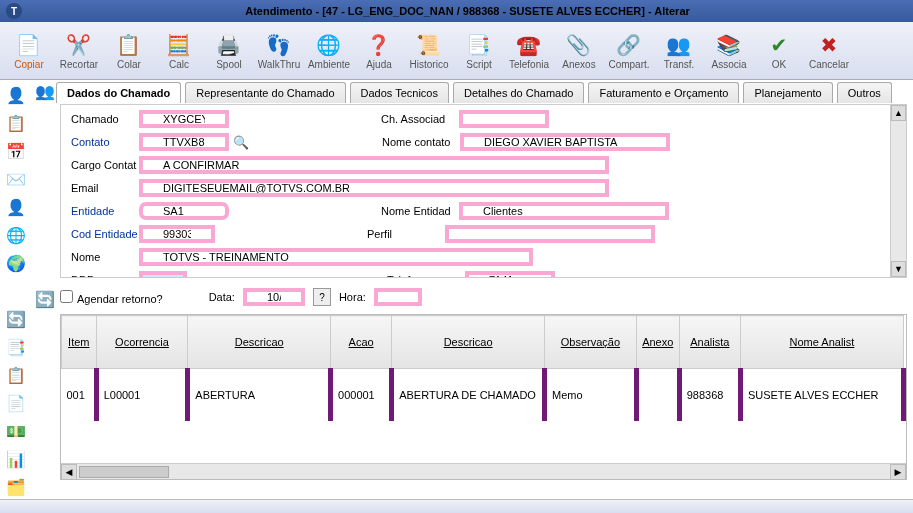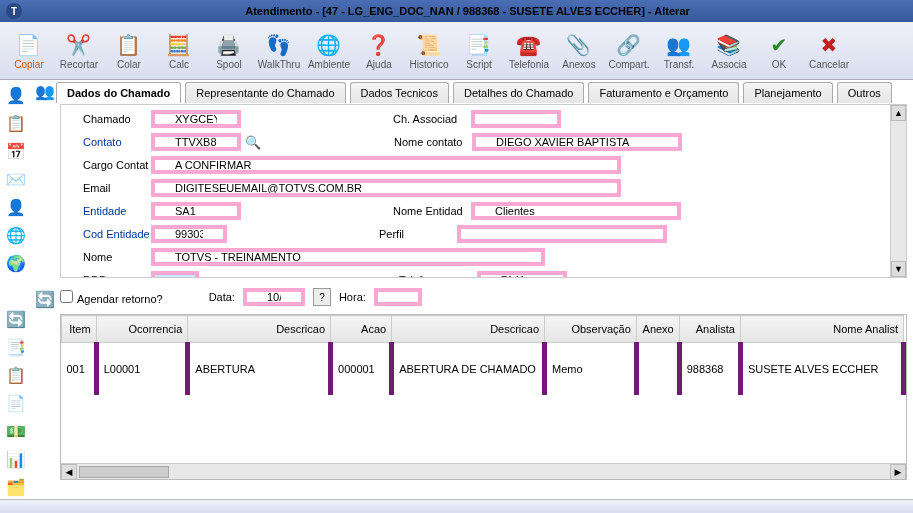--- a/index.html
+++ b/index.html
@@ -17,38 +17,38 @@
 
   .sidebar { position: absolute; left: 0; top: 80px; width: 32px; height: 433px; background: transparent; }
   .side-icon { width: 28px; height: 26px; margin: 2px 2px; display: flex; align-items: center; justify-content: center; font-size: 16px; cursor: pointer; }
 
   .tabs { position: absolute; left: 56px; top: 82px; display: flex; gap: 4px; }
   .tab { background: linear-gradient(to bottom,#f4f4f4,#e6e6e6); border: 1px solid #aaa; border-bottom: none; padding: 4px 10px; font-size: 11px; cursor: pointer; border-radius: 3px 3px 0 0; }
   .tab.active { background: #fff; font-weight: bold; }
   .tabstart-icon { width: 22px; height: 22px; display:inline-flex;align-items:center;justify-content:center;font-size:16px; position:absolute; left:34px; top:80px;}
 
   .form-area { position: absolute; left: 60px; top: 104px; right: 6px; height: 174px; border: 1px solid #ccc; background: #fff; overflow: hidden; }
-  .form-row { display: flex; align-items: center; height: 22px; margin: 1px 16px; }
+  .form-row { display: flex; align-items: center; height: 22px; margin: 1px 4px; }
   .form-area .inner { padding: 2px 4px; }
   .flabel { width: 70px; font-size: 11px; color: #000; padding-left: 2px; }
   .flabel.link { color: #003399; cursor: pointer; }
   .finput { border: 4px solid #f9a8d4; background: #fff; height: 18px; padding: 1px 20px; font-size: 11px; font-family: inherit; }
   .form-area .scrollbar-v { position: absolute; right: 0; top: 0; bottom: 0; width: 16px; background: #e8e8e8; border-left:1px solid #ccc;}
   .form-area .scrollbar-v .up, .form-area .scrollbar-v .down { height:16px; display:flex;align-items:center;justify-content:center;font-size:9px;background:#ddd;border:1px solid #bbb;}
   .form-area .scrollbar-v .down{position:absolute;bottom:0;left:0;right:0;}
   .search-ico { width:18px;height:18px;display:inline-flex;align-items:center;justify-content:center;font-size:13px;margin-left:3px;}
 
   .schedule-row { position: absolute; left: 60px; top: 288px; display: flex; align-items: center; gap: 8px; font-size: 11px; }
   .schedule-row input[type=checkbox]{margin-right:4px;}
   .sched-icon{width:22px;height:22px;display:inline-flex;align-items:center;justify-content:center;font-size:16px;position:absolute;left:34px;top:288px;}
   .smallbtn{border:1px solid #999;background:#eee;width:18px;height:18px;font-size:10px;}
 
   .grid { position: absolute; left: 60px; top: 314px; right: 6px; height: 166px; border: 1px solid #bbb; background: #fff; }
   .grid table { width: 100%; border-collapse: collapse; font-size: 11px; }
-  .grid th { background: linear-gradient(to bottom,#f6f6f6,#e4e4e4); border: 1px solid #ccc; text-align: right; padding: 7px 5px; font-weight: normal; }
+  .grid th { background: linear-gradient(to bottom,#f6f6f6,#e4e4e4); border: 1px solid #ccc; text-align: center; padding: 20px 5px; font-weight: normal; text-decoration: underline; }
   .grid td { border-right: 5px solid #701a75; padding: 20px 5px; }
   .grid .hscroll { position: absolute; left: 0; right: 0; bottom: 0; height: 16px; background: #e8e8e8; border-top:1px solid #ccc; display:flex; }
   .grid .hscroll .btn{width:16px;height:16px;background:#ddd;border:1px solid #bbb;display:flex;align-items:center;justify-content:center;font-size:9px;}
   .grid .hscroll .track{flex:1;position:relative;}
   .grid .hscroll .thumb{position:absolute;left:2px;top:2px;height:12px;width:90px;background:#ccc;border:1px solid #aaa;}
 
   .bottom-bar { position:absolute; left:0; right:0; bottom:0; height:14px; background: linear-gradient(to bottom,#eef1f8,#d9def0); border-top:1px solid #bbb;}
 </style>
 </head>
 <body>
@@ -180,21 +180,21 @@
     <div class="form-row">
       <span class="flabel">Cargo Contat</span>
       <input class="finput" style="width: 470px;" value="A CONFIRMAR">
     </div>
     <div class="form-row">
       <span class="flabel">Email</span>
       <input class="finput" style="width: 470px;" value="DIGITESEUEMAIL@TOTVS.COM.BR">
     </div>
     <div class="form-row">
       <span class="flabel link">Entidade</span>
-      <input class="finput" style="width: 90px;" value="SA1">
+      <input class="finput" style="width: 90px; border-radius: 7px;" value="SA1">
       <span style="width:150px"></span>
       <span class="flabel" style="width:80px">Nome Entidad</span>
       <input class="finput" style="width: 210px;" value="Clientes">
     </div>
     <div class="form-row">
       <span class="flabel link">Cod Entidade</span>
       <input class="finput" style="width: 76px;" value="99303 00">
       <span style="width:150px"></span>
       <span class="flabel" style="width:80px">Perfil</span>
       <input class="finput" style="width: 210px;" value="">

